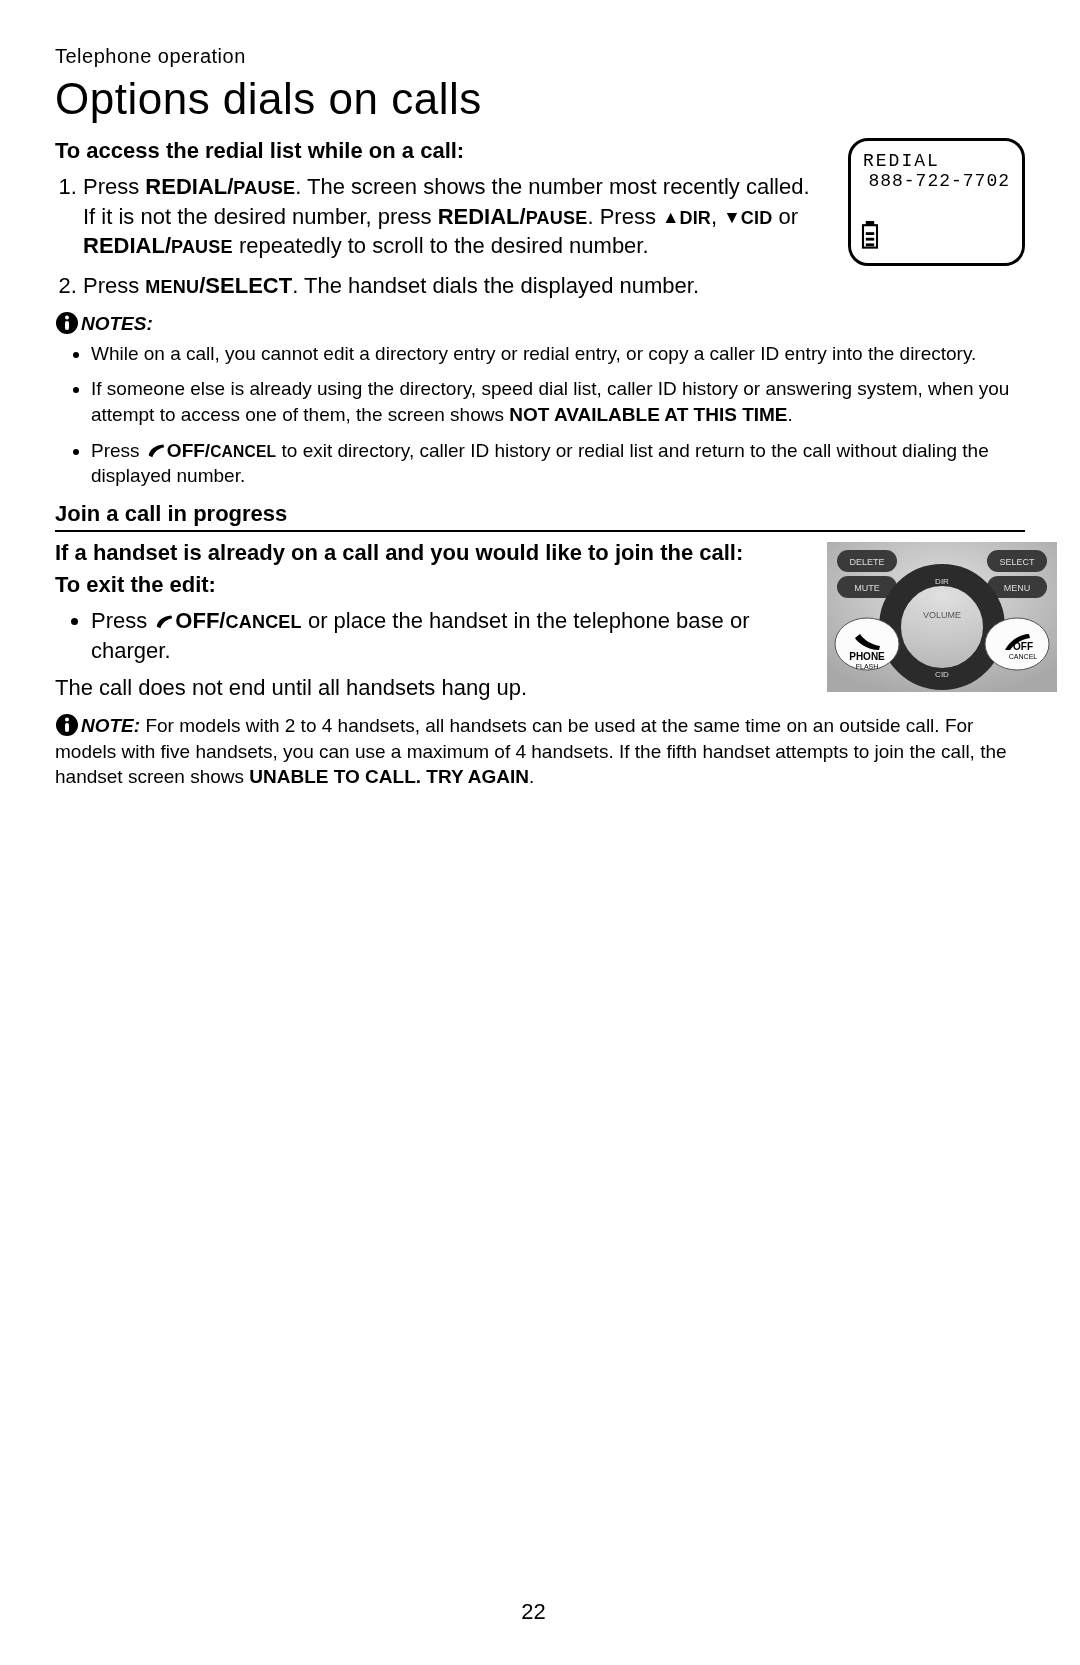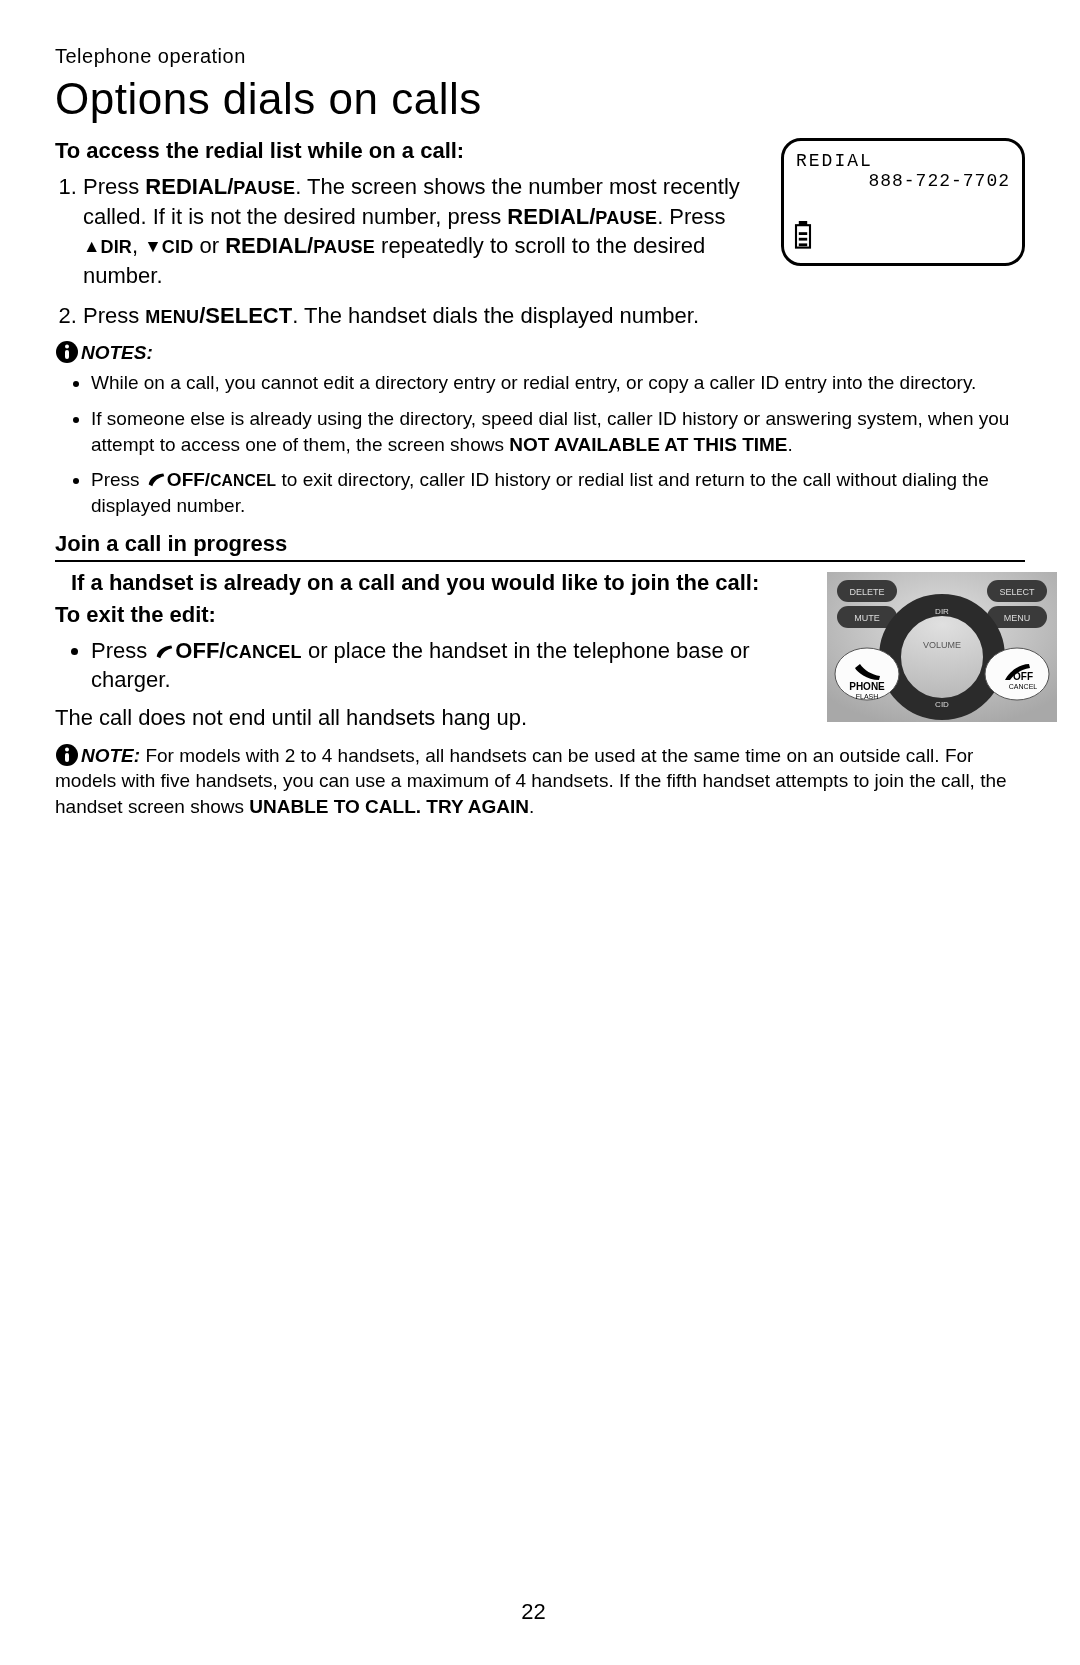--- a/index.html
+++ b/index.html
@@ -19,29 +19,29 @@
   .mini{font-size:.82em;letter-spacing:.2px}
   .tri-up::before{content:"▲";font-size:.8em;position:relative;top:-1px}
   .tri-dn::before{content:"▼";font-size:.8em;position:relative;top:-1px}
   svg.info{width:24px;height:24px;vertical-align:-5px;margin-right:2px}
   svg.keyico{width:22px;height:22px;vertical-align:-4px}
   .notes-head{font-style:italic;font-weight:700;margin:8px 0 6px 0;font-size:19px}
   .note-final{font-size:19px;line-height:1.35;margin-top:10px}
   .note-final .lead{font-style:italic;font-weight:700}
   .pnum{position:absolute;left:0;right:13px;bottom:40px;text-align:center;font-size:22px}
   
-  .lcd{float:right;width:244px;height:128px;border:3px solid #000;border-radius:20px;margin:0 0 16px 24px;position:relative;font-family:"Courier New",monospace;font-size:18px;box-sizing:border-box;padding:10px 12px}
+  .lcd{float:right;width:177px;height:128px;border:3px solid #000;border-radius:20px;margin:0 0 16px 24px;position:relative;font-family:"Courier New",monospace;font-size:18px;box-sizing:border-box;padding:10px 12px}
   .lcd .l1{letter-spacing:2px}
   .lcd .l2{text-align:right;letter-spacing:1px}
   .lcd svg.batt{position:absolute;left:10px;bottom:14px;width:18px;height:28px}
   
   .keypad{float:right;width:198px;margin:2px 0 10px 20px}
   .clear{clear:both}
   p.body{font-size:22px;line-height:1.35;margin:6px 0 10px 0}
-  .bold-line{font-weight:700;font-size:22px;margin:6px 16px}
+  .bold-line{font-weight:700;font-size:22px;margin:6px 0}
 </style>
 </head>
 <body>
 
 <div class="page">
   <div class="crumb">Telephone operation</div>
   <h1 class="title">Options dials on calls</h1>
 
   <div class="lcd">
     <div class="l1">REDIAL</div>

